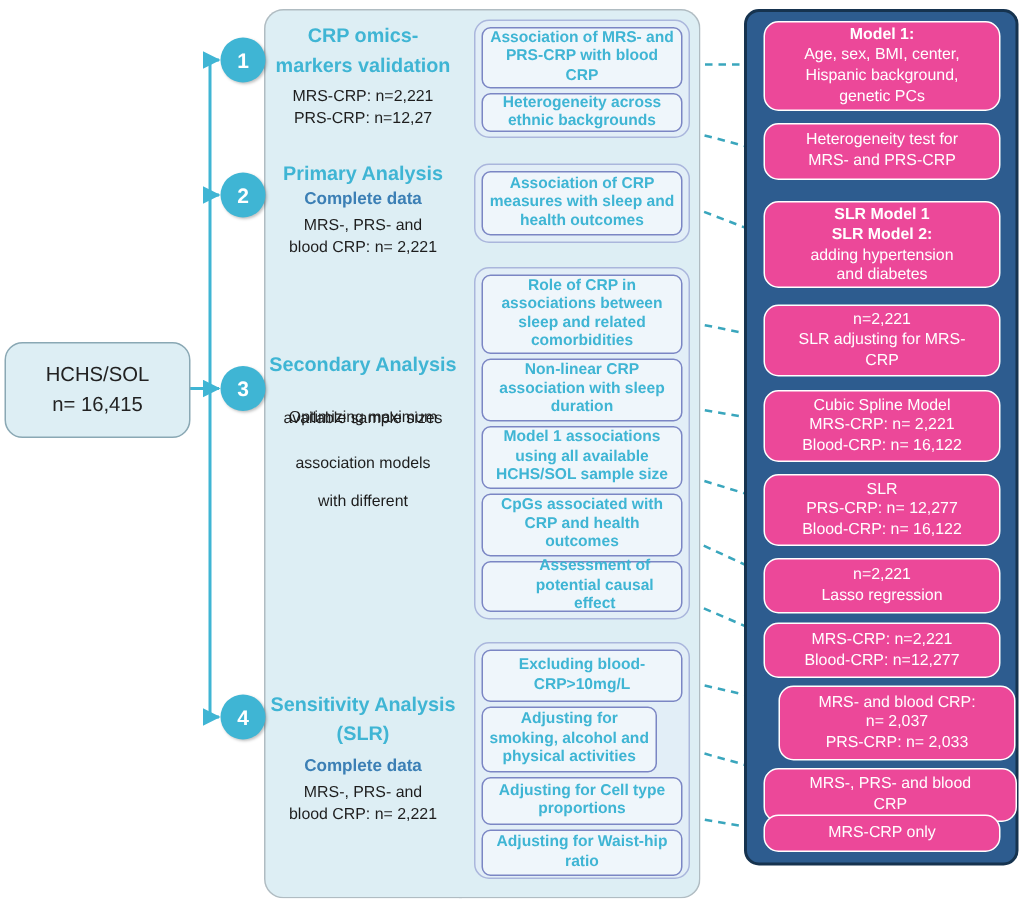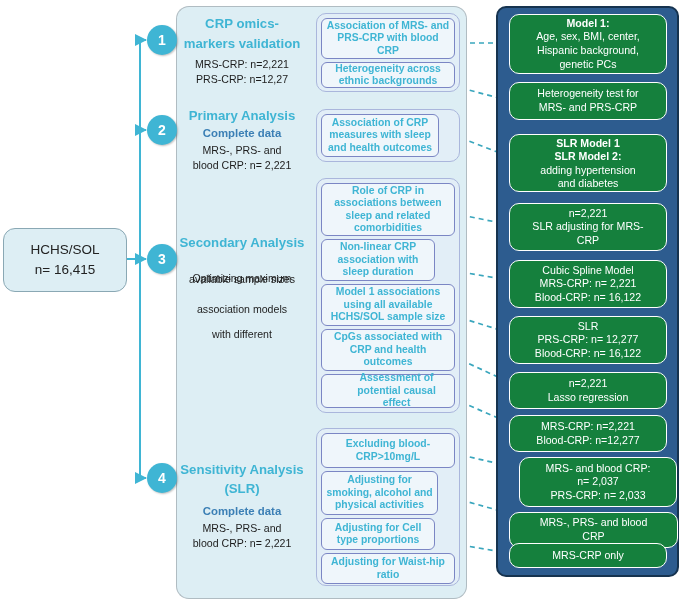--- a/index.html
+++ b/index.html
@@ -94,21 +94,21 @@
     left:496px; top:6px; width:183px; height:571px;
     background:#2d5c8f;
     border:2px solid #16334f;
     border-radius:10px;
     box-sizing:border-box;
   }
   .model-box{
     position:absolute;
     border:1.6px solid #ffffff;
     border-radius:10px;
-    background:#15803d;
+    background:#ec4899;
     box-sizing:border-box;
     display:flex;flex-direction:column;align-items:center;justify-content:center;
     text-align:center;
     color:#ffffff;
     font-size:10.6px;
     line-height:1.28;
     padding:0 4px;
   }
   .model-box b{font-weight:bold;}
 
@@ -184,45 +184,45 @@
   <div class="task-group" style="left:316px;top:13px;width:144px;height:79px;"></div>
   <div class="task-box" style="left:321px;top:18px;width:134px;height:41px;">Association of MRS- and PRS-CRP with blood CRP</div>
   <div class="task-box" style="left:321px;top:62px;width:134px;height:26px;">Heterogeneity across ethnic backgrounds</div>
 
   <div class="stage-title" style="top:108px;">Primary Analysis</div>
   <div class="stage-sub-b" style="top:126px;">Complete data</div>
   <div class="stage-sub" style="top:143px;">MRS-, PRS- and</div>
   <div class="stage-sub" style="top:158px;">blood CRP: n= 2,221</div>
 
   <div class="task-group" style="left:316px;top:109px;width:144px;height:53px;"></div>
-  <div class="task-box" style="left:321px;top:114px;width:118px;height:43px;">Association of CRP measures with sleep and health outcomes</div>
+  <div class="task-box" style="left:321px;top:114px;width:134px;height:43px;">Association of CRP measures with sleep and health outcomes</div>
 
   <div class="stage-title" style="top:235px;">Secondary Analysis</div>
   <div class="stage-sub" style="top:271px;">Optimizing maximum</div>
   <div class="stage-sub" style="top:272px;">available sample sizes</div>
   <div class="stage-sub" style="top:287px;margin-top:40px;">with different</div>
   <div class="stage-sub" style="top:302px;">association models</div>
 
   <div class="task-group" style="left:316px;top:178px;width:144px;height:235px;"></div>
   <div class="task-box" style="left:321px;top:183px;width:134px;height:53px;">Role of CRP in associations between sleep and related comorbidities</div>
-  <div class="task-box" style="left:321px;top:239px;width:114px;height:42px;">Non-linear CRP association with sleep duration</div>
+  <div class="task-box" style="left:321px;top:239px;width:134px;height:42px;">Non-linear CRP association with sleep duration</div>
   <div class="task-box" style="left:321px;top:284px;width:134px;height:42px;">Model 1 associations using all available HCHS/SOL sample size</div>
   <div class="task-box" style="left:321px;top:329px;width:134px;height:42px;">CpGs associated with CRP and health outcomes</div>
   <div class="task-box" style="left:321px;top:374px;width:134px;height:34px;padding-left:20px;">Assessment of potential causal effect</div>
 
   <div class="stage-title" style="top:462px;">Sensitivity Analysis</div>
   <div class="stage-title" style="top:481px;">(SLR)</div>
   <div class="stage-sub-b" style="top:504px;">Complete data</div>
   <div class="stage-sub" style="top:521px;">MRS-, PRS- and</div>
   <div class="stage-sub" style="top:536px;">blood CRP: n= 2,221</div>
 
   <div class="task-group" style="left:316px;top:428px;width:144px;height:158px;"></div>
   <div class="task-box" style="left:321px;top:433px;width:134px;height:35px;">Excluding blood-CRP&gt;10mg/L</div>
   <div class="task-box" style="left:321px;top:471px;width:117px;height:44px;">Adjusting for smoking, alcohol and physical activities</div>
-  <div class="task-box" style="left:321px;top:518px;width:114px;height:32px;">Adjusting for Cell type proportions</div>
+  <div class="task-box" style="left:321px;top:518px;width:134px;height:32px;">Adjusting for Cell type proportions</div>
   <div class="task-box" style="left:321px;top:553px;width:134px;height:31px;">Adjusting for Waist-hip ratio</div>
 
   <div class="model-box" style="left:509px;top:14px;width:158px;height:60px;">
     <b>Model 1:</b>
     <span>Age, sex, BMI, center,</span>
     <span>Hispanic background,</span>
     <span>genetic PCs</span>
   </div>
 
   <div class="model-box" style="left:509px;top:82px;width:158px;height:38px;">

